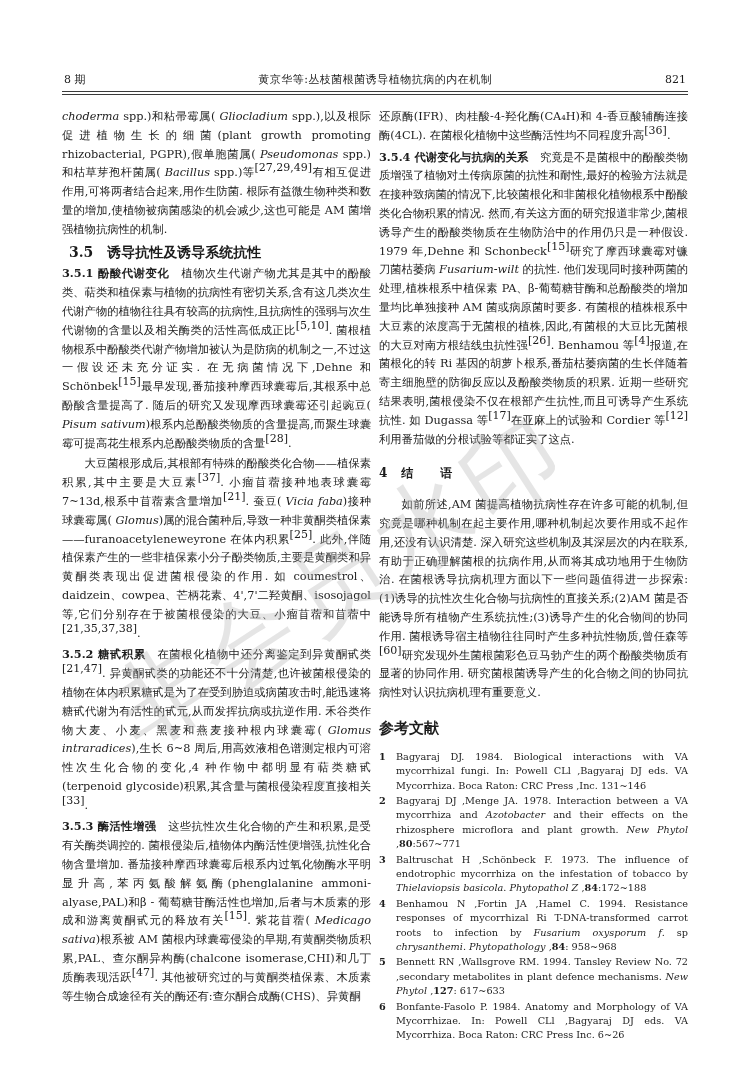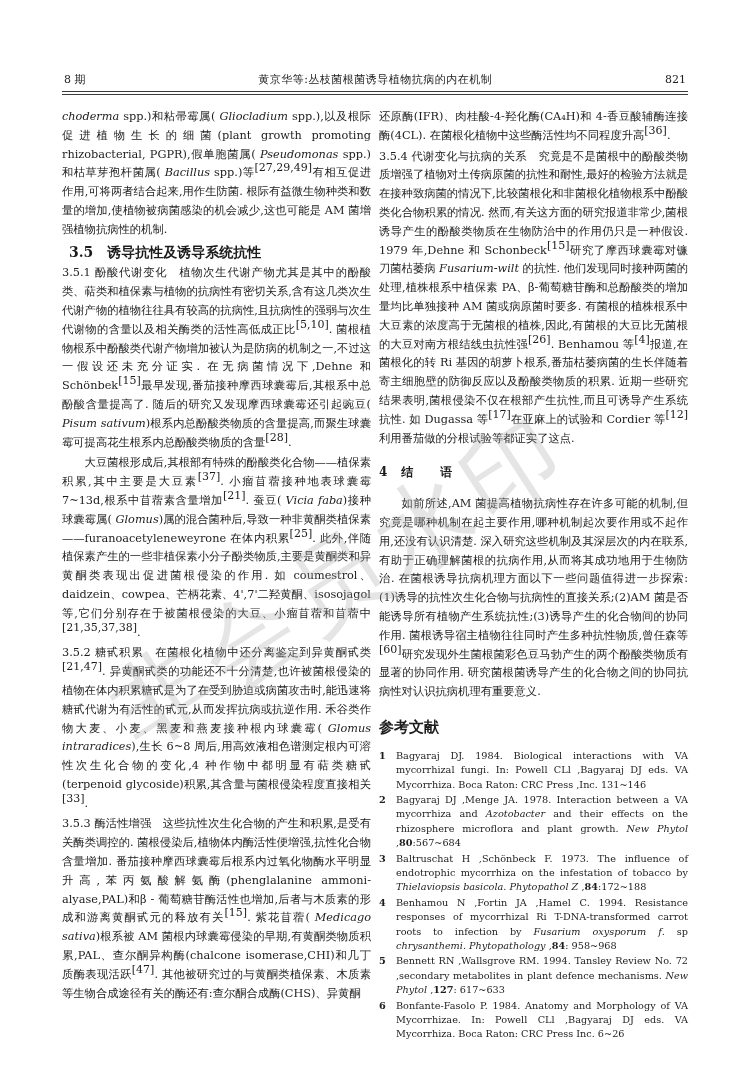--- a/index.html
+++ b/index.html
@@ -16,21 +16,21 @@
     display:flex;justify-content:space-between;align-items:flex-end;
     font-size:11px;line-height:16px;
     padding:0 2px 3px 2px;
     border-bottom:4px double #3a3a3a;
   }
   .hdr-title{letter-spacing:0.5px;}
   .cols{display:flex;gap:8px;margin-top:13px;}
   .col{flex:1;min-width:0;font-size:11.3px;line-height:18.8px;text-align:justify;}
   .para{margin:0 0 2px 0;}
   .para.ind{text-indent:2em;}
-  .para b{font-weight:normal;margin-top:40px;}
+  .para b{font-weight:bold;margin-top:40px;}
   sup{font-size:11px;line-height:0;vertical-align:super;}
   .h-sub{font-size:14px;font-weight:bold;margin:3px 0 3px 7px;line-height:18.8px;}
   .h-main{font-size:12px;font-weight:bold;margin:15px 0 13px 0;letter-spacing:1px;}
   .refs-title{font-size:15px;font-weight:bold;margin:16px 0 12px 0;}
   .refs{list-style:none;margin:0;padding:0;font-size:9.7px;line-height:14.4px;}
   .refs li{display:flex;margin:0 0 1px 0;}
   .ref-num{width:17px;flex:none;font-weight:bold;}
   .ref-text{flex:1;text-align:justify;}
   .watermark{
     position:absolute;left:20px;top:520px;width:640px;height:120px;
@@ -66,21 +66,21 @@
         <h2 class="h-main">4　结　　语</h2>
         <p class="para ind"><span>如前所述,AM 菌提高植物抗病性存在许多可能的机制,但究竟是哪种机制在起主要作用,哪种机制起次要作用或不起作用,还没有认识清楚. 深入研究这些机制及其深层次的内在联系,有助于正确理解菌根的抗病作用,从而将其成功地用于生物防治. 在菌根诱导抗病机理方面以下一些问题值得进一步探索:(1)诱导的抗性次生化合物与抗病性的直接关系;(2)AM 菌是否能诱导所有植物产生系统抗性;(3)诱导产生的化合物间的协同作用. 菌根诱导宿主植物往往同时产生多种抗性物质,曾任森等</span><sup>[60]</sup><span>研究发现外生菌根菌彩色豆马勃产生的两个酚酸类物质有显著的协同作用. 研究菌根菌诱导产生的化合物之间的协同抗病性对认识抗病机理有重要意义.</span></p>
         <h3 class="refs-title">参考文献</h3>
         <ol class="refs">
           <li>
             <span class="ref-num">1</span>
             <span class="ref-text"><span>Bagyaraj DJ. 1984. Biological interactions with VA mycorrhizal fungi. In: Powell CLl ,Bagyaraj DJ eds. VA Mycorrhiza. Boca Raton: CRC Press ,Inc. 131~146</span></span>
           </li>
           <li>
             <span class="ref-num">2</span>
-            <span class="ref-text"><span>Bagyaraj DJ ,Menge JA. 1978. Interaction between a VA mycorrhiza and </span><i>Azotobacter</i><span> and their effects on the rhizosphere microflora and plant growth. </span><i>New Phytol</i><span> ,</span><b>80</b><span>:567~684</span></span>
+            <span class="ref-text"><span>Bagyaraj DJ ,Menge JA. 1978. Interaction between a VA mycorrhiza and </span><i>Azotobacter</i><span> and their effects on the rhizosphere microflora and plant growth. </span><i>New Phytol</i><span> ,</span><b>80</b><span>:567~771</span></span>
           </li>
           <li>
             <span class="ref-num">3</span>
             <span class="ref-text"><span>Baltruschat H ,Schönbeck F. 1973. The influence of endotrophic mycorrhiza on the infestation of tobacco by </span><i>Thielaviopsis basicola</i><span>. </span><i>Phytopathol Z</i><span> ,</span><b>84</b><span>:172~188</span></span>
           </li>
           <li>
             <span class="ref-num">4</span>
             <span class="ref-text"><span>Benhamou N ,Fortin JA ,Hamel C. 1994. Resistance responses of mycorrhizal Ri T-DNA-transformed carrot roots to infection by </span><i>Fusarium oxysporum f</i><span>. sp </span><i>chrysanthemi</i><span>. </span><i>Phytopathology</i><span> ,</span><b>84</b><span>: 958~968</span></span>
           </li>
           <li>

